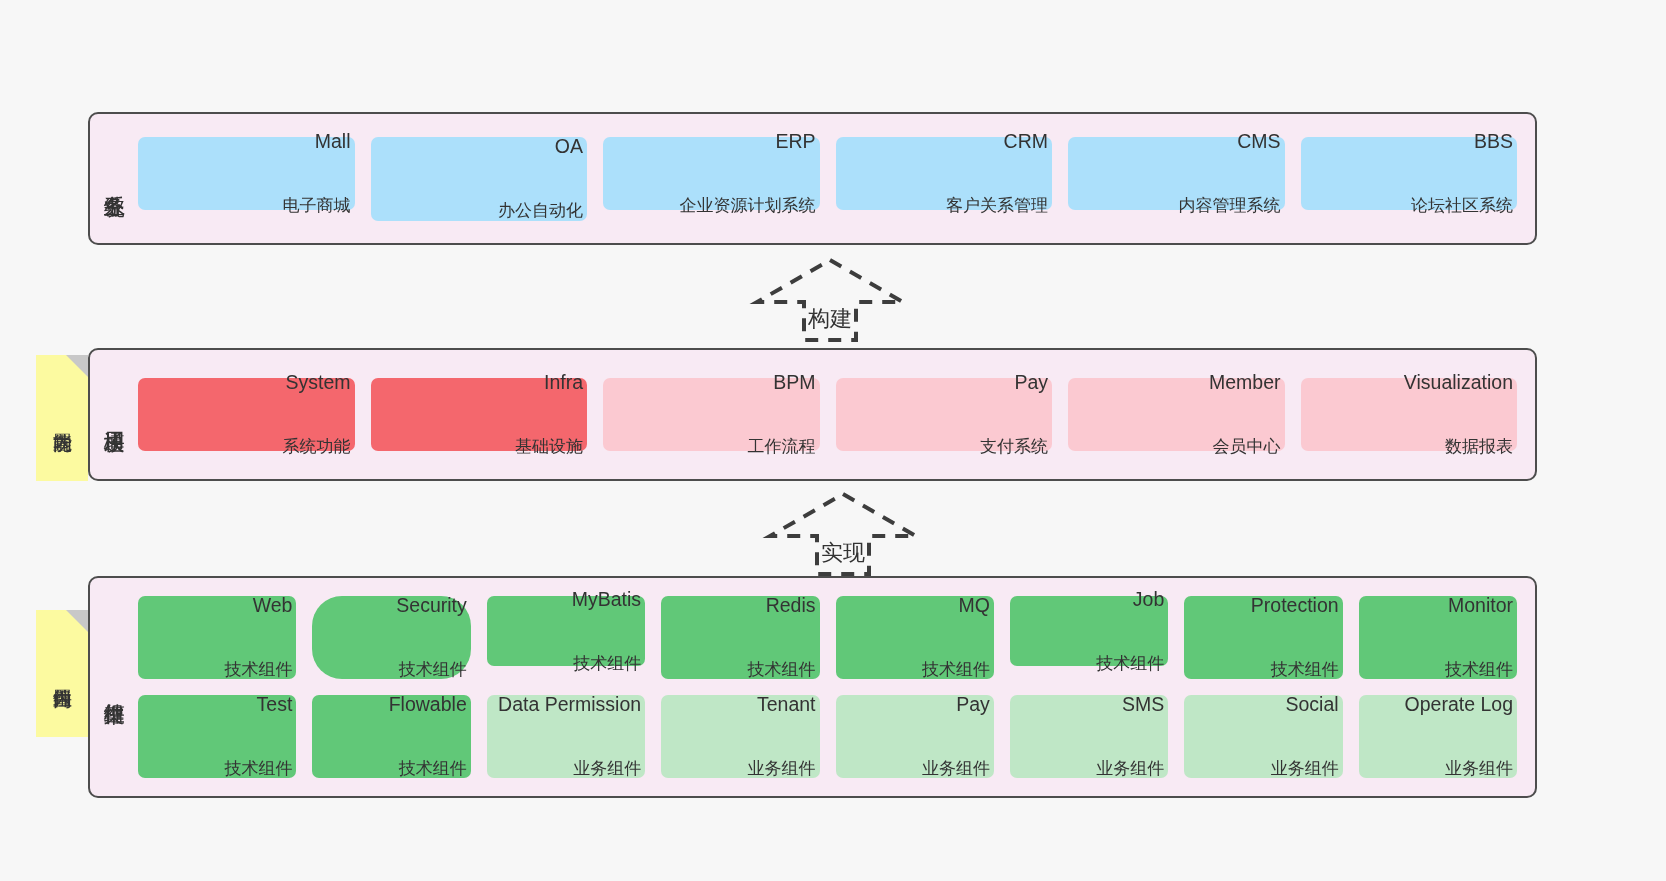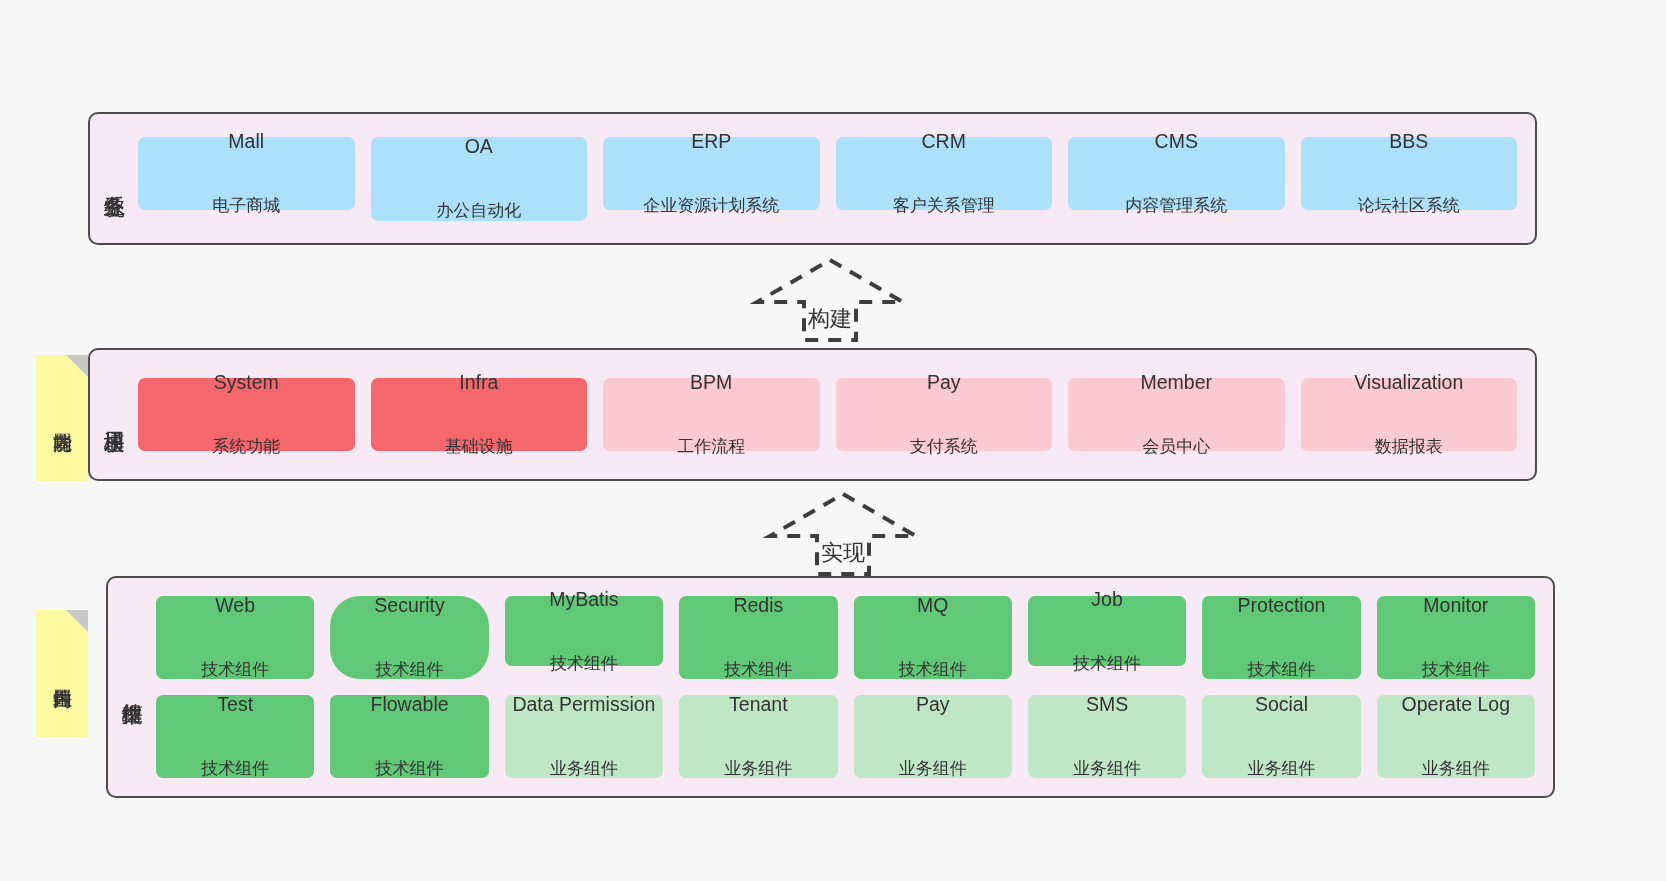--- a/index.html
+++ b/index.html
@@ -67,21 +67,21 @@
     align-items: stretch;
   }
 
   .node {
     flex: 1 1 0;
     min-width: 0;
     box-sizing: border-box;
     border-radius: 7px;
     display: flex;
     flex-direction: column;
-    align-items: center;
+    align-items: flex-end;
     justify-content: center;
     text-align: center;
     padding: 6px 4px;
     line-height: 1.22;
   }
   .node .node-title {
     font-size: 19.5px;
     color: #333333;
   }
   .node .node-sub {
@@ -200,21 +200,21 @@
             <div class="node-title">Visualization</div>
             <div class="node-sub">数据报表</div>
           </div>
         </div>
       </div>
     </div>
     <div class="note" style="left: 36px; top: 355px; width: 52px; height: 126px;">
       <span class="fold"></span>
       <span>内置功能</span>
     </div>
-    <div class="layer" style="left: 106px; top: 576px; width: 1449px; height: 222px;">
+    <div class="layer" style="left: 88px; top: 576px; width: 1449px; height: 222px;">
       <div class="layer-label">框架组件</div>
       <div class="layer-body">
         <div class="node-row">
           <div class="node c-green" style="height: 83px;">
             <div class="node-title">Web</div>
             <div class="node-sub">技术组件</div>
           </div>
           <div class="node c-green" style="height: 83px; border-radius: 30px;">
             <div class="node-title">Security</div>
             <div class="node-sub">技术组件</div>

